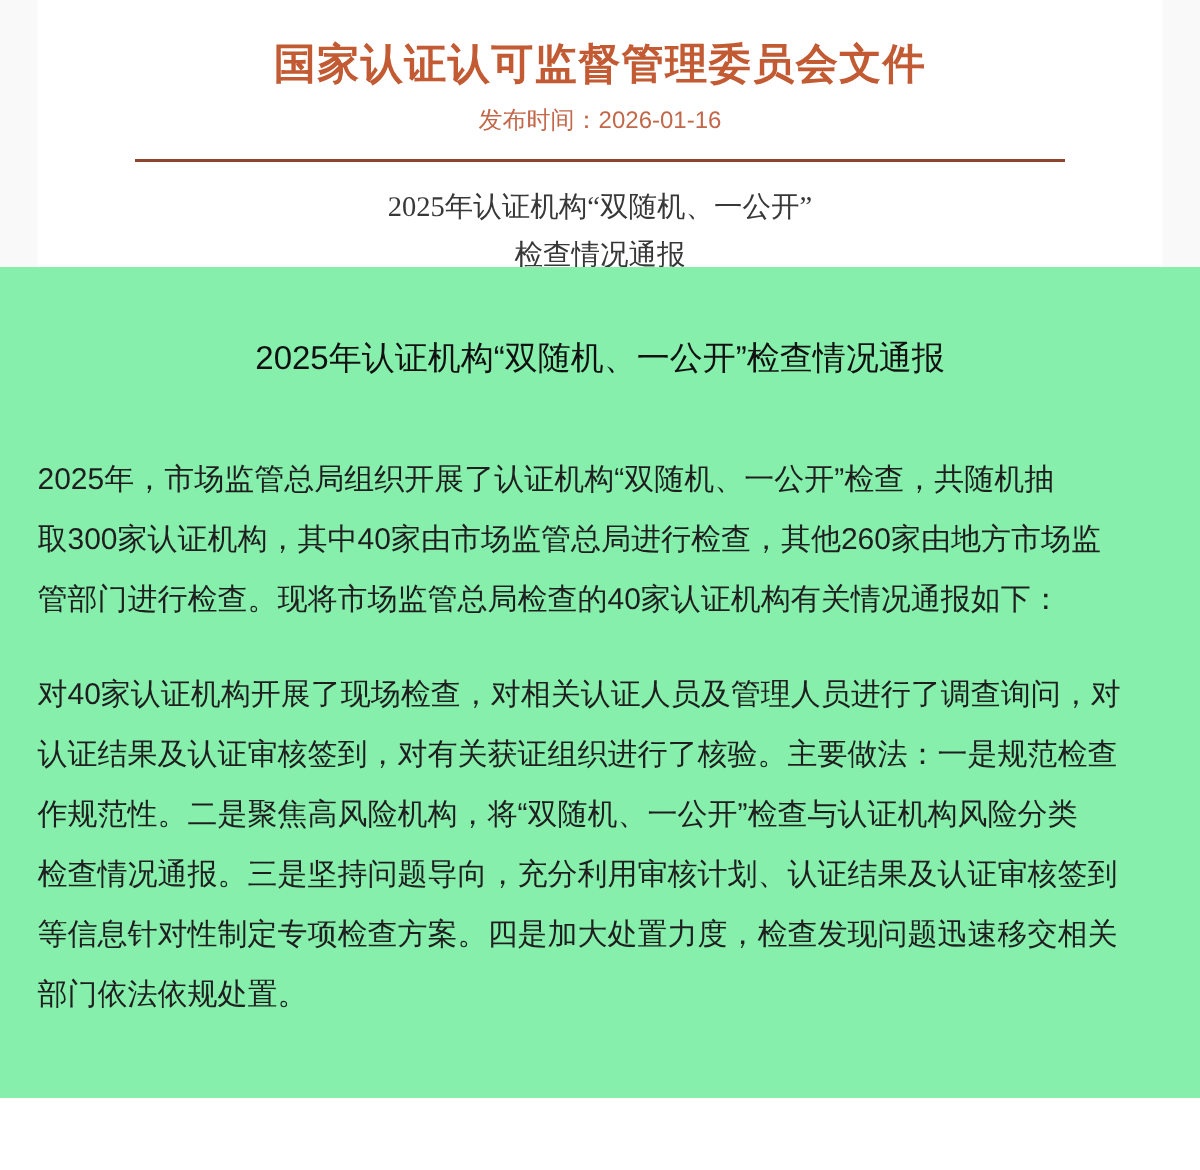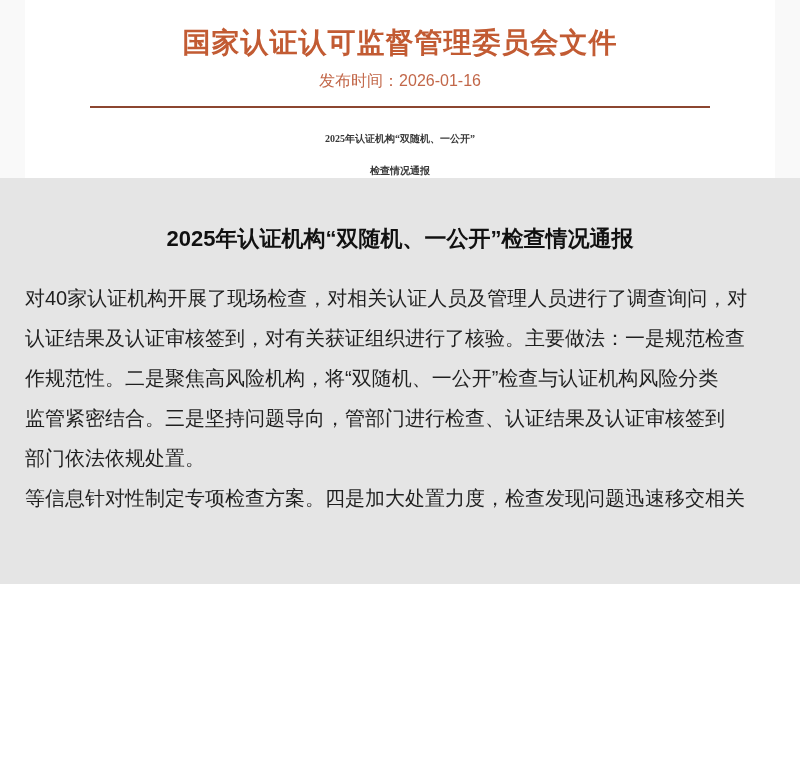--- a/index.html
+++ b/index.html
@@ -9,21 +9,21 @@
     --body-text-color:#1f1f1f;
     --subtitle-text-color:#383838;
     --banner-bg:#f9f9f9;
   }
   *{margin:0;padding:0;box-sizing:border-box;}
   html,body{background:#ffffff;}
   body{
     font-family:"Liberation Sans", sans-serif;
     width:800px;height:780px;overflow:hidden;
   }
-  .page{width:800px;height:584px;background:#e5e5e5;}
+  .page{width:800px;height:732px;background:#86efac;}
 
   
   .banner{height:178px;background:var(--banner-bg);}
   .banner-card{
     margin:0 25px;height:100%;background:#ffffff;text-align:center;
     overflow:hidden;
   }
   .agency-title{
     padding-top:26px;
     font-size:28px;line-height:34px;font-weight:bold;
@@ -33,32 +33,31 @@
   .publish-time{
     margin-top:14px;font-size:16px;line-height:14px;
     color:var(--publish-color);white-space:nowrap;
   }
   .divider{
     margin:18px auto 0 auto;width:620px;height:2px;
     background:var(--divider-color);
   }
   .subtitle-line{
     font-family:"Liberation Serif", serif;
-    font-size:10px;line-height:18px;color:var(--subtitle-text-color);
+    font-size:19px;line-height:18px;color:var(--subtitle-text-color);
     white-space:nowrap;
-    font-weight:bold;
   }
   .subtitle-line.first{margin-top:22px;}
   .subtitle-line.second{margin-top:14px;}
 
   
   .article{padding:0 25px;color:var(--body-text-color);}
   .article-title{
     margin-top:45px;text-align:center;
-    font-size:22px;line-height:32px;font-weight:bold;
+    font-size:22px;line-height:32px;font-weight:normal;
     white-space:nowrap;color:#111111;
   }
   .paragraph{font-size:20px;line-height:40px;}
   .paragraph.intro{margin-top:45px;}
   .paragraph.section{margin-top:23px;}
   .paragraph .line{white-space:nowrap;}
   .section-heading{
     margin-top:25px;font-size:21px;line-height:30px;font-weight:bold;
     color:#111111;white-space:nowrap;
   }
@@ -76,25 +75,30 @@
       </div>
       <div class="divider"></div>
       <div class="subtitle-line first">2025年认证机构“双随机、一公开”</div>
       <div class="subtitle-line second">检查情况通报</div>
     </div>
   </div>
 
   <div class="article">
     <h2 class="article-title">2025年认证机构“双随机、一公开”检查情况通报</h2>
 
+    <div class="paragraph intro">
+      <div class="line">2025年，市场监管总局组织开展了认证机构“双随机、一公开”检查，共随机抽</div>
+      <div class="line">取300家认证机构，其中40家由市场监管总局进行检查，其他260家由地方市场监</div>
+      <div class="line">管部门进行检查。现将市场监管总局检查的40家认证机构有关情况通报如下：</div>
+    </div>
 
 
     <div class="paragraph section">
       <div class="line">对40家认证机构开展了现场检查，对相关认证人员及管理人员进行了调查询问，对</div>
       <div class="line">认证结果及认证审核签到，对有关获证组织进行了核验。主要做法：一是规范检查</div>
       <div class="line">作规范性。二是聚焦高风险机构，将“双随机、一公开”检查与认证机构风险分类</div>
-      <div class="line">监管紧密结合。三是坚持问题导向，管部门进行检查、认证结果及认证审核签到</div>
+      <div class="line">检查情况通报。三是坚持问题导向，充分利用审核计划、认证结果及认证审核签到</div>
+      <div class="line">等信息针对性制定专项检查方案。四是加大处置力度，检查发现问题迅速移交相关</div>
       <div class="line">部门依法依规处置。</div>
-      <div class="line">等信息针对性制定专项检查方案。四是加大处置力度，检查发现问题迅速移交相关</div>
     </div>
   </div>
 
 </div>
 
 </body></html>

